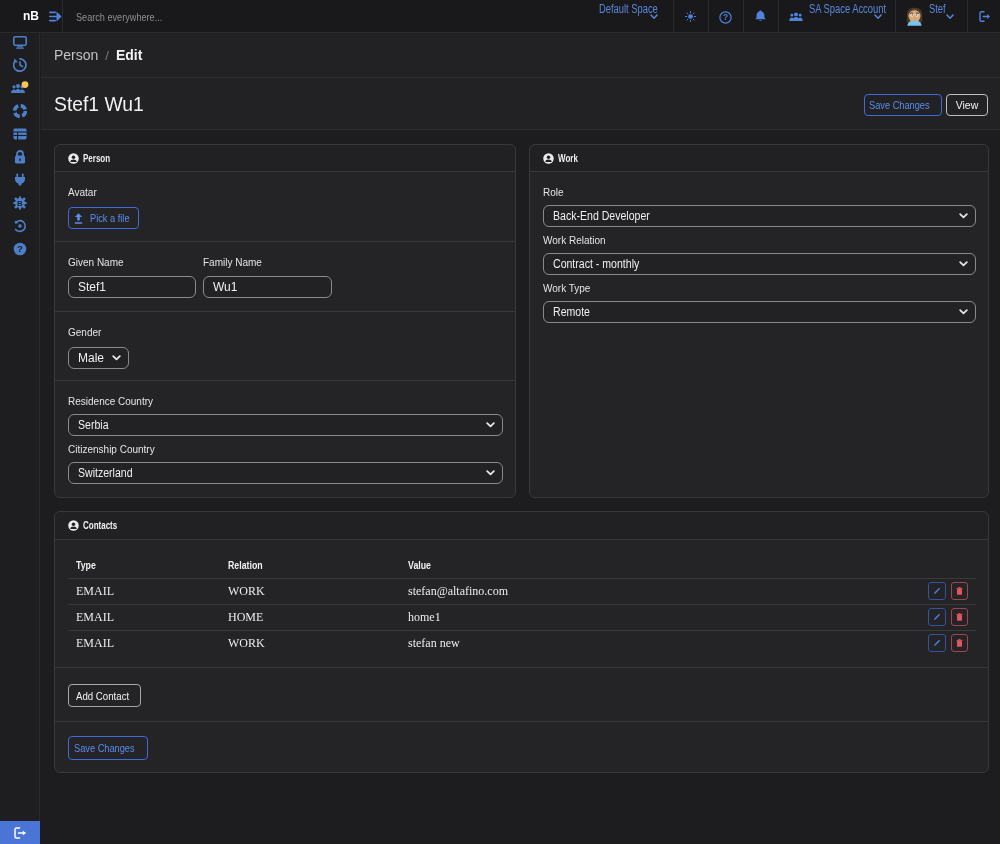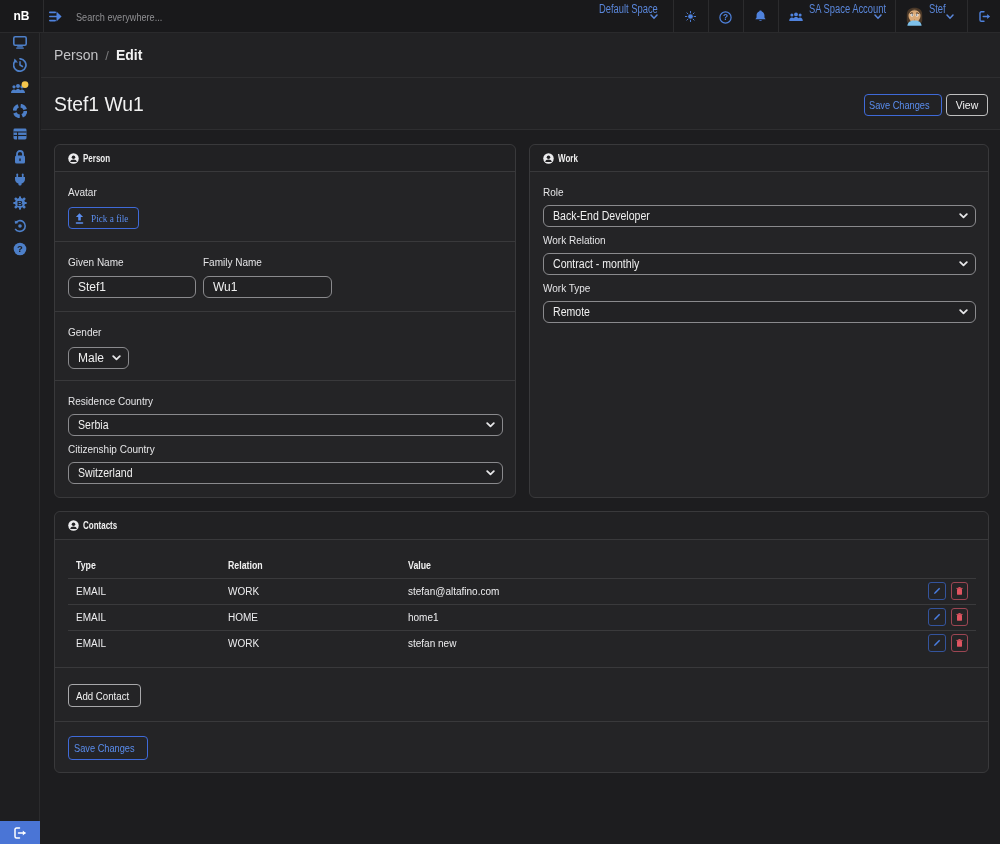--- a/index.html
+++ b/index.html
@@ -15,21 +15,21 @@
 .sx83 { display:inline-block; transform:scaleX(0.83); transform-origin:0 50%; white-space:nowrap; }
 .sx88 { display:inline-block; transform:scaleX(0.88); transform-origin:0 50%; white-space:nowrap; }
 .sx92 { display:inline-block; transform:scaleX(0.92); transform-origin:0 50%; white-space:nowrap; }
 
 .topbar {
   position:absolute; left:0; top:0; width:1000px; height:33px;
   background:#19191b; z-index:5; border-bottom:1px solid #2a2a2c;
 }
 .topbar .abs { position:absolute; }
 .logo {
-  position:absolute; left:0; top:0; width:44px; height:32px; display:flex; align-items:center; justify-content:center;
+  position:absolute; left:0; top:0; width:63px; height:32px; display:flex; align-items:center; justify-content:center;
   color:#fff; font-weight:bold; font-size:12px; border-right:1px solid #2c2c2e;
 }
 .tsep { position:absolute; top:0; width:1px; height:32px; background:#2b2b2d; }
 .tb-blue { color:#5a87db; font-size:12px; position:absolute; top:2px; }
 
 .sidebar {
   position:absolute; left:0; top:33px; width:40px; height:811px;
   background:#1e1e20; border-right:1px solid #2b2b2d; z-index:4;
 }
 .sb-ic { position:absolute; left:0; width:39px; height:14px; display:flex; justify-content:center; align-items:center; }
@@ -77,21 +77,21 @@
 .ctl {
   height:22px; border:1px solid #8a8a8d; border-radius:6px; background:#222224;
   color:#f0f0f0; font-size:12px; display:flex; align-items:center; padding:0 9px;
   position:relative; white-space:nowrap;
 }
 .ctl .chev { position:absolute; right:7px; top:7px; }
 .row2 { display:flex; gap:7px; }
 
 .ct-table { width:908px; margin:14px 13px 0 13px; border-collapse:collapse; table-layout:fixed; }
 .ct-table th { text-align:left; font-size:10px; color:#f0f0f0; font-weight:bold; padding:0 0 0 8px; height:24px; border-bottom:1px solid #3a3a3c; }
-.ct-table td { font-size:10px; color:#ededef; padding:0 0 0 8px; height:26px; border-bottom:1px solid #3a3a3c; }
+.ct-table td { font-size:12px; color:#ededef; padding:0 0 0 8px; height:26px; border-bottom:1px solid #3a3a3c;font-family:Liberation Serif, serif; }
 .ct-table tr:last-child td { border-bottom:none; }
 .rowbtns { display:flex; gap:5px; justify-content:flex-end; padding-right:8px; }
 .sq { width:18px; height:18px; border-radius:3px; display:flex; align-items:center; justify-content:center; background:#242426; }
 .sq-e { border:1px solid #34549c; }
 .sq-d { border:1px solid #9c4653; }
 .chev path { stroke:#e6e6e8; }
 </style>
 </head>
 <body>
 
@@ -281,21 +281,21 @@
   <div class="card-hd">
     <svg width="11" height="11" viewBox="0 0 13 13">
       <circle cx="6.5" cy="6.5" r="6.2" fill="#ececee"></circle>
       <circle cx="6.5" cy="5" r="2.1" fill="#212123"></circle>
       <path d="M2.6 10.6 C3 8.6 4.5 7.7 6.5 7.7 C8.5 7.7 10 8.6 10.4 10.6" fill="#212123"></path>
     </svg>
     <span class="sx80" style="font-size:10px;">Person</span>
   </div>
   <div class="sec" style="height:70px;">
     <span class="lbl">Avatar</span>
-    <button class="btn btn-blue" style="margin-top:6px; width:71px;font-family:Liberation Serif, serif;">
+    <button class="btn btn-blue" style="margin-top:6px; width:71px;">
       <svg width="11" height="11" viewBox="0 0 11 11" style="margin-right:6px;">
         <path d="M5.5 0.3 L9.1 4.1 L6.8 4.1 L6.8 7.6 L4.2 7.6 L4.2 4.1 L1.9 4.1 Z" fill="#5a8dee"></path>
         <rect x="1.7" y="9.2" width="7.6" height="1.5" rx="0.7" fill="#5a8dee"></rect>
       </svg>
       <span class="sx88">Pick a file</span>
     </button>
   </div>
   <div class="sec" style="height:70px;">
     <div class="row2">
       <div style="width:128px;">

